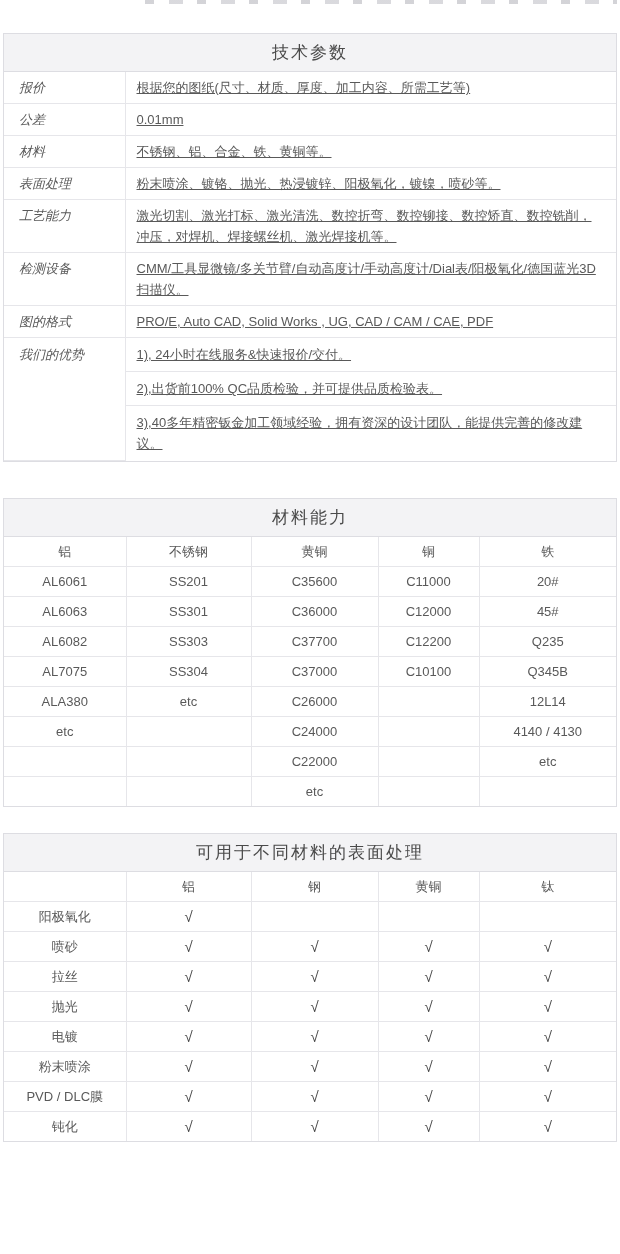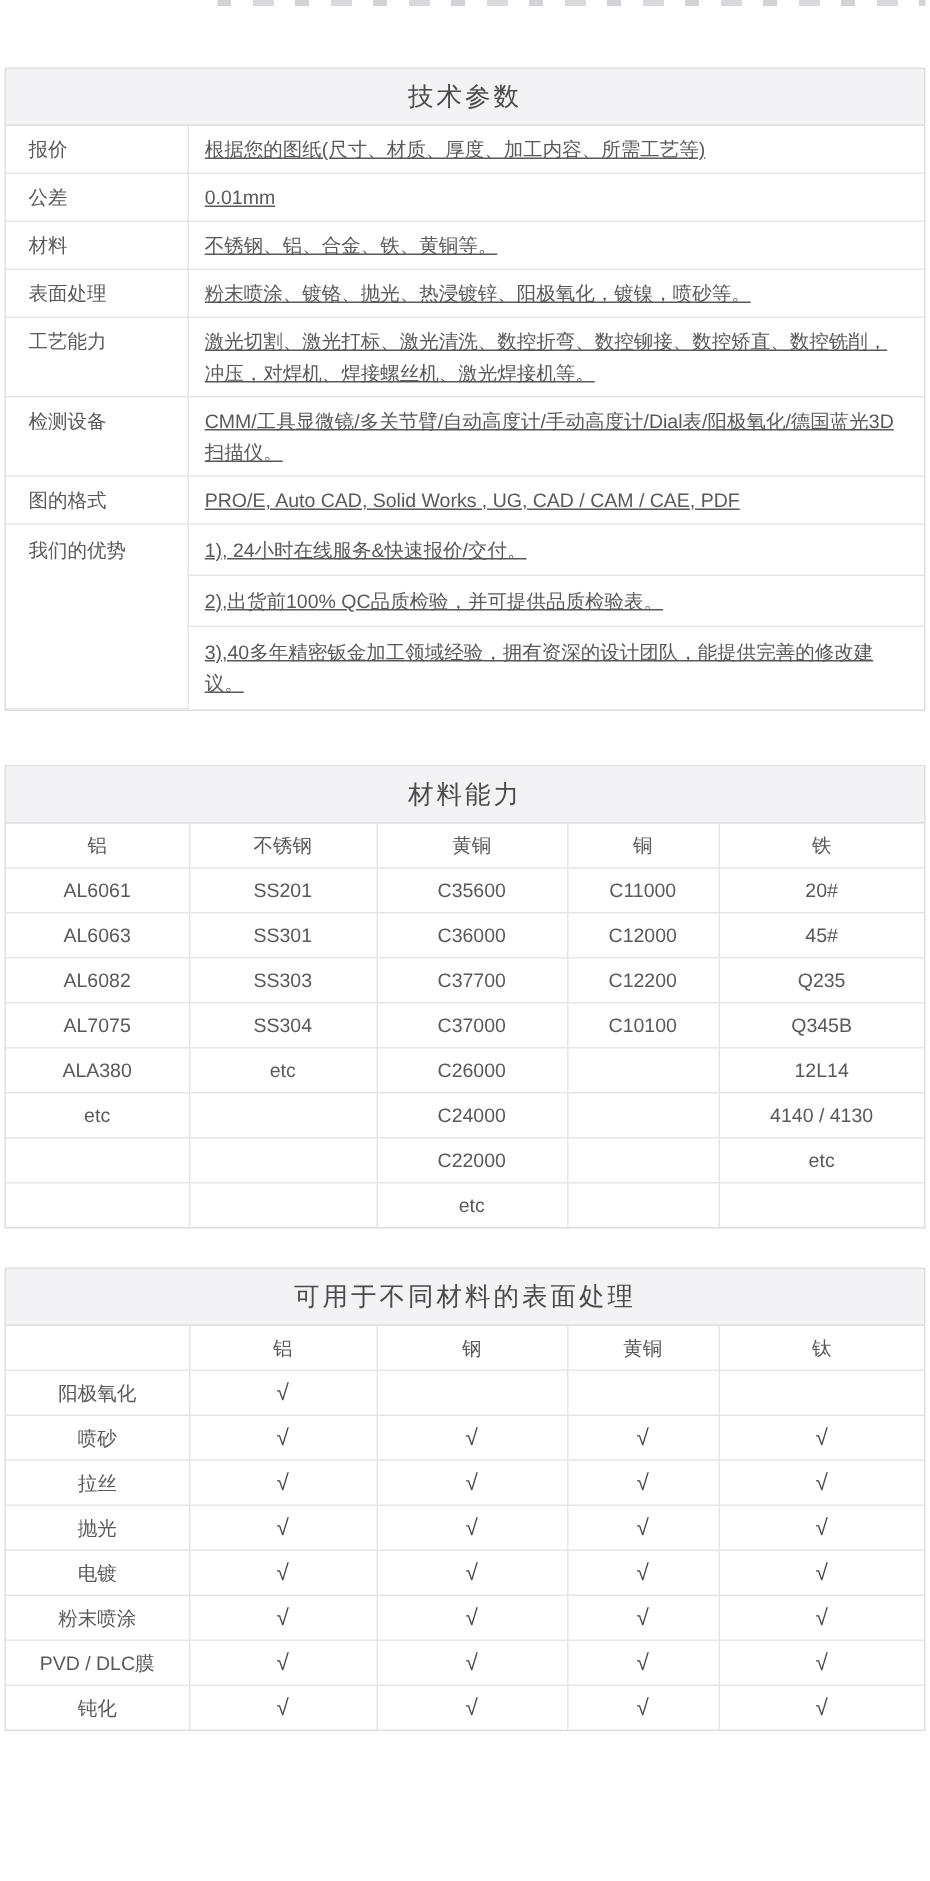--- a/index.html
+++ b/index.html
@@ -15,41 +15,41 @@
     position:absolute; top:0; left:145px; width:472px; height:4px;
     background:repeating-linear-gradient(90deg,#a8a8b0 0 9px,transparent 9px 24px,
                #b4b4bc 24px 38px,transparent 38px 52px);
     opacity:.5;
   }
 
   .tbl {
     width:612px; margin:0 auto; background:#ffffff;
     border:1px solid #dddde2;
   }
-  .tbl-t1 { margin-top:45px; }
+  .tbl-t1 { margin-top:33px; }
   .tbl-t2 { margin-top:36px; }
   .tbl-t3 { margin-top:26px; }
 
   .tbl-title {
     background:#f3f3f5; border-bottom:1px solid #dddde2;
     height:37px; line-height:37px; text-align:center;
     font-size:17px; color:#4a4a4a; letter-spacing:2px;
   }
 
   table { border-collapse:collapse; width:100%; table-layout:fixed; }
   td, th {
     border-right:1px solid #e6e6ea; border-bottom:1px solid #e6e6ea;
     font-size:13px; color:#595959; font-weight:normal;
     line-height:21px; overflow:hidden;
   }
   td:last-child, th:last-child { border-right:none; }
   tr:last-child > td { border-bottom:none; }
 
   
-  .t1 .lbl { vertical-align:top; padding:5px 6px 5px 15px; height:19px; }
+  .t1 .lbl { vertical-align:top; padding:5px 6px 5px 15px; height:19px;font-style:italic; }
   .t1 .val { padding:5px 14px 5px 11px; height:19px;text-decoration:underline; }
   .t1 .sub { padding-top:6px; padding-bottom:6px; }
   .t1 .lbl-span { padding-top:6px; }
 
   
   .t2 th, .t2 td, .t3 th, .t3 td { text-align:center; height:29px; padding:0 4px; }
   .t3 td.chk { font-size:15px; color:#4a4a4a; }
 </style>
 </head>
 <body>

